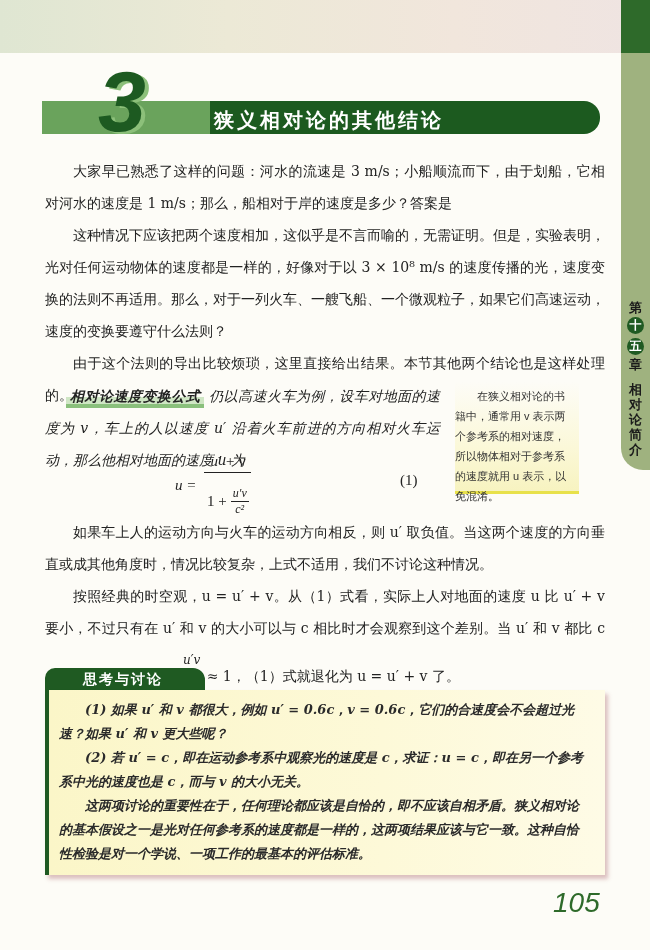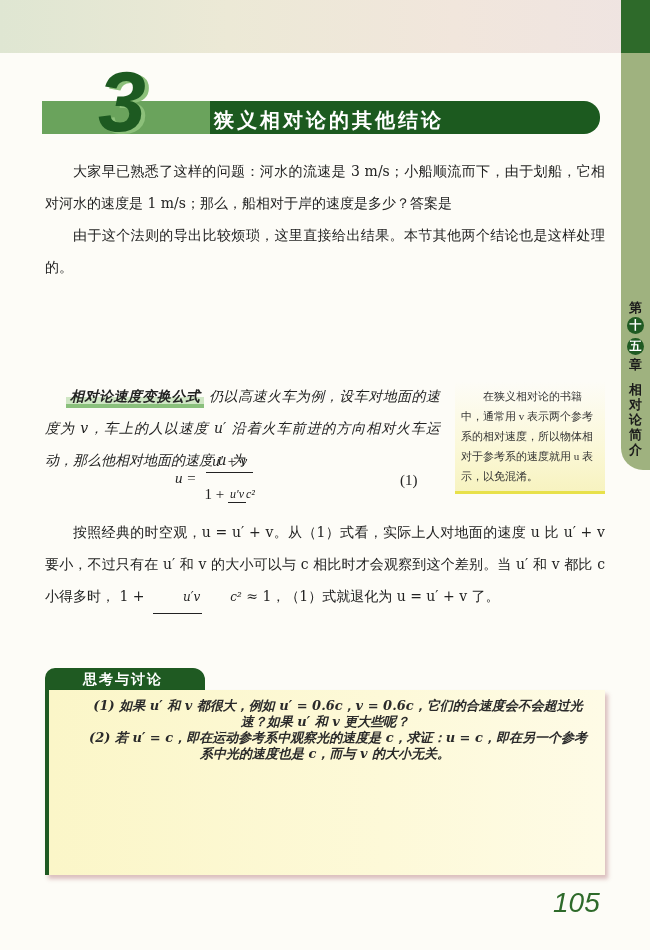--- a/index.html
+++ b/index.html
@@ -59,50 +59,50 @@
     border-bottom:4px solid #8ac07c; padding:0 4px; background:linear-gradient(#fdfcf7 55%, #cfe6c4 55%);
   }
 
   .formula {
     position:absolute; left:175px; top:453px; display:flex; align-items:center;
     font-family:"Liberation Serif",serif; font-size:15px;
   }
   .frac { display:inline-flex; flex-direction:column; align-items:center; margin-left:8px;gap:11px; }
   .frac .num { border-bottom:1px solid #222; padding:0 6px 2px; font-style:italic; }
   .frac .den { display:flex; align-items:center; padding-top:2px; }
-  .small-frac { display:inline-flex; flex-direction:row; align-items:center; font-size:12px; margin-left:4px; }
+  .small-frac { display:inline-flex; flex-direction:column; align-items:center; font-size:12px; margin-left:4px; }
   .small-frac .n { border-bottom:1px solid #222; font-style:italic; padding:0 2px; }
   .small-frac .d { font-style:italic; }
   .eq-number { position:absolute; left:400px; top:472px; font-size:15px; font-family:"Liberation Serif",serif; }
 
   .side-note {
-    position:absolute; left:455px; top:382px; width:150px; height:112px;
+    position:absolute; left:455px; top:382px; width:124px; height:112px;
     background:linear-gradient(180deg,#fdfcf7 0%,#fbf8d8 60%,#f7f3c0 100%);
     border-bottom:3px solid #e8e14a;
-    font-family:Liberation Serif, serif; font-size:11px; line-height:20px; color:#333;
-    padding:4px 4px 0 6px; box-sizing:border-box;
+    font-family:Liberation Sans, sans-serif; font-size:11px; line-height:20px; color:#333;
+    padding:4px 4px 0 0; box-sizing:border-box;
   }
   .side-note p { margin:0; text-indent:2em; }
 
   .discuss-tab {
     position:absolute; left:45px; top:668px; width:160px; height:24px;
     background:#1f5a22; border-radius:10px 12px 0 0;
     color:#fff; font-family:"DejaVu Sans",sans-serif; font-weight:bold; font-size:14px;
     display:flex; align-items:center; padding-left:38px; box-sizing:border-box; letter-spacing:2px;
   }
   .discuss-box {
     position:absolute; left:45px; top:690px; width:560px; height:185px;
     background:linear-gradient(90deg,#fbf6c8 0%,#fdf9d8 60%,#fefbe6 100%);
     border-left:4px solid #1f5a22;
     box-shadow:3px 4px 4px rgba(160,80,90,0.35);
     box-sizing:border-box;
   }
   .discuss-box .inner {
-    padding:8px 14px 0 10px; font-size:13px; line-height:16px; font-style:italic;
-    font-family:"DejaVu Serif",serif; font-weight:bold; color:#2a2a2a;text-align:center;
+    padding:8px 14px 0 10px; font-size:13px; line-height:24px; font-style:italic;
+    font-family:"DejaVu Serif",serif; font-weight:bold; color:#2a2a2a;
   }
   .discuss-box .inner p { margin:0; text-indent:2em; }
 
   .page-number {
     position:absolute; left:553px; top:887px; font-family:"Liberation Sans",sans-serif;
     font-style:italic; font-size:28px; color:#2e6a2a;
   }
 </style>
 </head>
 <body>
@@ -124,20 +124,21 @@
 </div>
 
 <div class="title-bar-light"></div>
 <div class="title-bar-dark">
   <span>狭义相对论的其他结论</span>
 </div>
 <div class="section-num">3</div>
 
 <div class="body-text" style="top:155px;">
   <p class="p">大家早已熟悉了这样的问题：河水的流速是 3 m/s；小船顺流而下，由于划船，它相对河水的速度是 1 m/s；那么，船相对于岸的速度是多少？答案是</p>
+  <p class="p">这种情况下应该把两个速度相加，这似乎是不言而喻的，无需证明。但是，实验表明，光对任何运动物体的速度都是一样的，好像对于以 3 × 10⁸ m/s 的速度传播的光，速度变换的法则不再适用。那么，对于一列火车、一艘飞船、一个微观粒子，如果它们高速运动，速度的变换要遵守什么法则？</p>
   <p class="p">由于这个法则的导出比较烦琐，这里直接给出结果。本节其他两个结论也是这样处理的。</p>
 </div>
 
 <div class="body-text" style="top:380px; width:395px;">
   <p class="p" style="text-indent:1.5em;font-style:italic;">
     <span class="keyword">相对论速度变换公式</span>
     <span>仍以高速火车为例，设车对地面的速度为 v，车上的人以速度 u′ 沿着火车前进的方向相对火车运动，那么他相对地面的速度 u 为</span>
   </p>
 </div>
 
@@ -154,32 +155,34 @@
     </span>
   </span>
 </div>
 <div class="eq-number">(1)</div>
 
 <div class="side-note">
   <p>在狭义相对论的书籍中，通常用 v 表示两个参考系的相对速度，所以物体相对于参考系的速度就用 u 表示，以免混淆。</p>
 </div>
 
 <div class="body-text" style="top:516px;">
+  <p class="p">如果车上人的运动方向与火车的运动方向相反，则 u′ 取负值。当这两个速度的方向垂直或成其他角度时，情况比较复杂，上式不适用，我们不讨论这种情况。</p>
   <p class="p">
     <span>按照经典的时空观，u = u′ + v。从（1）式看，实际上人对地面的速度 u 比 u′ + v 要小，不过只有在 u′ 和 v 的大小可以与 c 相比时才会观察到这个差别。当 u′ 和 v 都比 c 小得多时，</span>
     <span>1 +</span>
     <span class="small-frac" style="vertical-align:middle;">
       <span class="n">u′v</span>
       <span class="d">c²</span>
     </span>
     <span>≈ 1，（1）式就退化为 u = u′ + v 了。</span>
   </p>
 </div>
 
 <div class="discuss-tab">思考与讨论</div>
 <div class="discuss-box">
   <div class="inner">
     <p>(1) 如果 u′ 和 v 都很大，例如 u′ = 0.6c，v = 0.6c，它们的合速度会不会超过光速？如果 u′ 和 v 更大些呢？</p>
     <p>(2) 若 u′ = c，即在运动参考系中观察光的速度是 c，求证：u = c，即在另一个参考系中光的速度也是 c，而与 v 的大小无关。</p>
+    <p>这两项讨论的重要性在于，任何理论都应该是自恰的，即不应该自相矛盾。狭义相对论的基本假设之一是光对任何参考系的速度都是一样的，这两项结果应该与它一致。这种自恰性检验是对一个学说、一项工作的最基本的评估标准。</p>
   </div>
 </div>
 
 <div class="page-number">105</div>
 
 </body></html>

